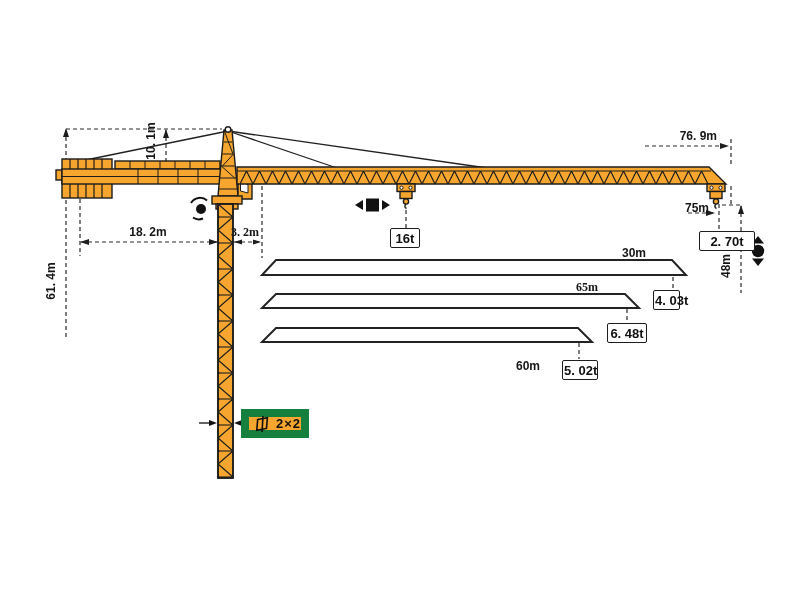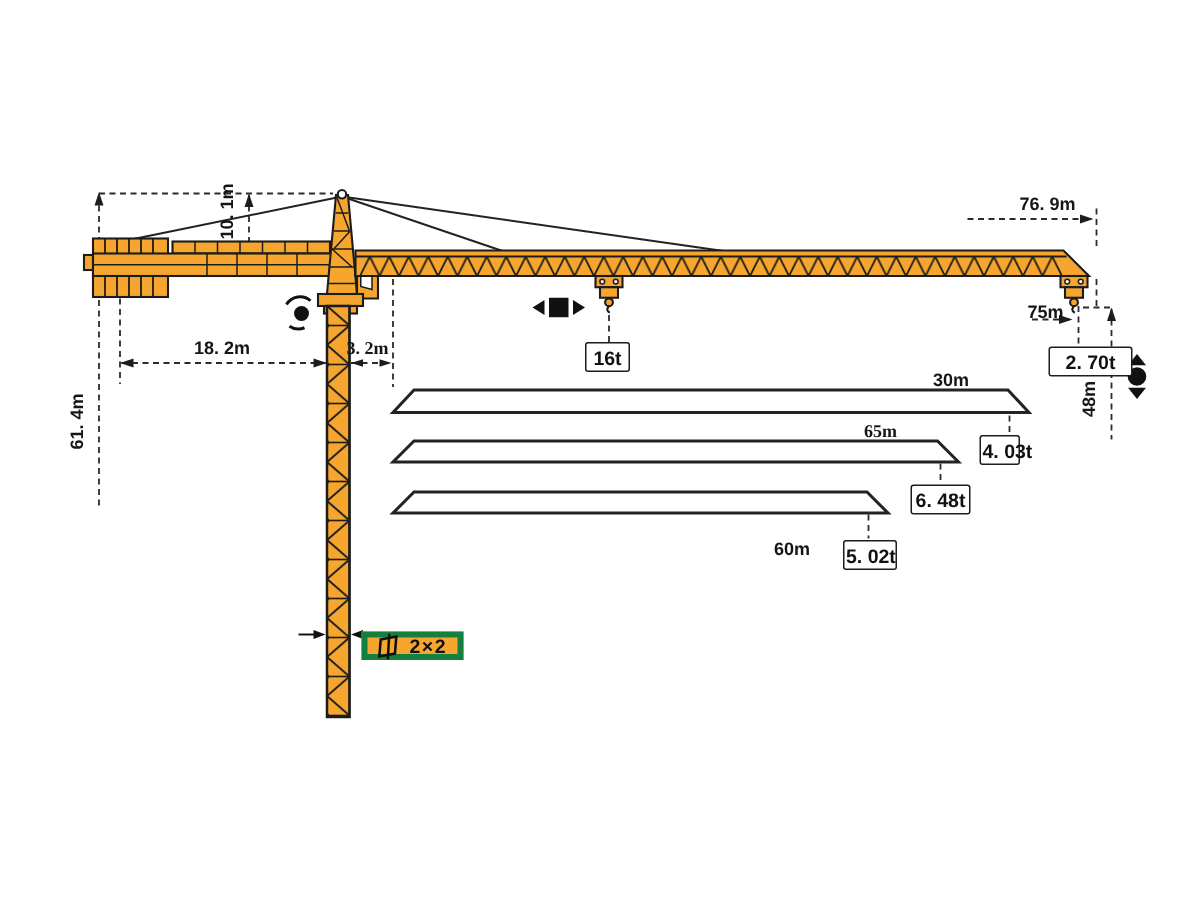--- a/index.html
+++ b/index.html
@@ -5,23 +5,23 @@
   html,body{margin:0;padding:0;background:#fff;}
   .stage{position:relative;width:800px;height:600px;background:#ffffff;overflow:hidden;
          font-family:"Liberation Sans",sans-serif;}
   .stage svg.draw{position:absolute;left:0;top:0;}
   .lbl{position:absolute;font-size:12px;font-weight:600;color:#161616;text-align:center;
        line-height:1;white-space:pre;}
   .rot{transform:rotate(-90deg);}
   .vbox{position:absolute;background:#ffffff;border:1.5px solid #1d1d1d;border-radius:2px;
         font-size:13px;font-weight:600;color:#111;text-align:center;line-height:1;
         padding:2.5px 1px;box-sizing:border-box;white-space:pre;}
-  .section-tag{position:absolute;left:241px;top:409px;width:68px;height:19px;box-sizing:border-box;
-        background:#f6a62e;border:4px solid #15803d;display:flex;align-items:center;
-        justify-content:flex-start;gap:5px;padding-left:6px;margin-top:12px;}
+  .section-tag{position:absolute;left:241px;top:409px;width:68px;height:29px;box-sizing:border-box;
+        background:#f6a62e;border:8px solid #15803d;display:flex;align-items:center;
+        justify-content:flex-start;gap:5px;padding-left:6px;}
   .section-tag .txt{font-size:13px;font-weight:700;color:#101010;letter-spacing:1px;}
 </style>
 </head>
 <body>
 
 <div class="stage">
 
 <svg class="draw" width="800" height="600" viewBox="0 0 800 600">
   <defs>
     <pattern id="mastp" x="218" y="204" width="15" height="26" patternUnits="userSpaceOnUse">

